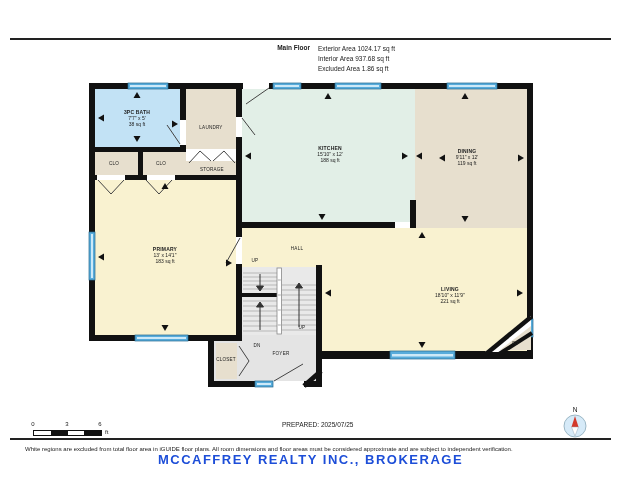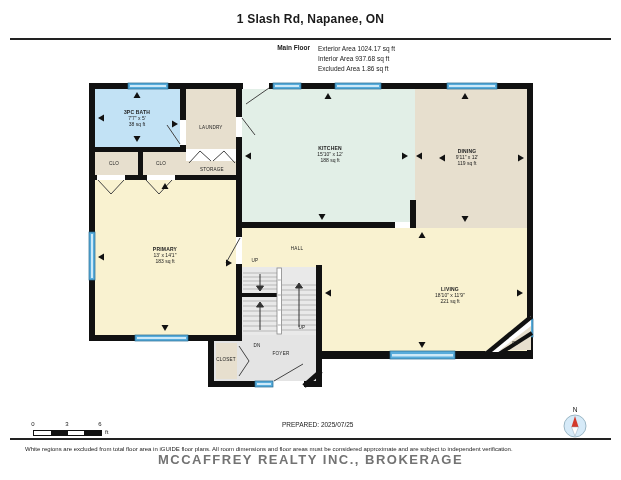--- a/index.html
+++ b/index.html
@@ -24,29 +24,28 @@
   .scale-labels span{position:absolute;transform:translateX(-50%);}
   .scale-bar{position:absolute;top:430px;left:33px;width:67px;height:4px;
              border:1px solid #111;display:flex;}
   .scale-bar i{flex:1;}
   .seg-w{background:#fff;} .seg-b{background:#111;}
   .scale-unit{position:absolute;top:429px;left:105px;font-size:6px;}
   .prepared{position:absolute;top:421px;left:282px;font-size:6.5px;}
   .compass{position:absolute;left:561px;top:404px;}
   .disclaimer{position:absolute;top:446px;left:25px;width:575px;font-size:6px;color:#222;}
   .watermark{position:absolute;top:452px;left:50%;transform:translateX(-50%);
-             font-size:13px;font-weight:bold;letter-spacing:1.5px;color:#737373;
+             font-size:13px;font-weight:bold;letter-spacing:1.5px;color:#1d4ed8;
              white-space:nowrap;}
 </style>
 </head>
 <body>
 
 <div class="page">
 
-  <div class="title">1 Slash Rd, Napanee, ON</div>
   <div class="rule rule1"></div>
   <div class="floor-label">Main Floor</div>
   <div class="area-lines">
     <div>Exterior Area 1024.17 sq ft</div>
     <div>Interior Area 937.68 sq ft</div>
     <div>Excluded Area 1.86 sq ft</div>
   </div>
 
   <div class="plan">
     <svg width="452" height="312" viewBox="0 0 452 312">

